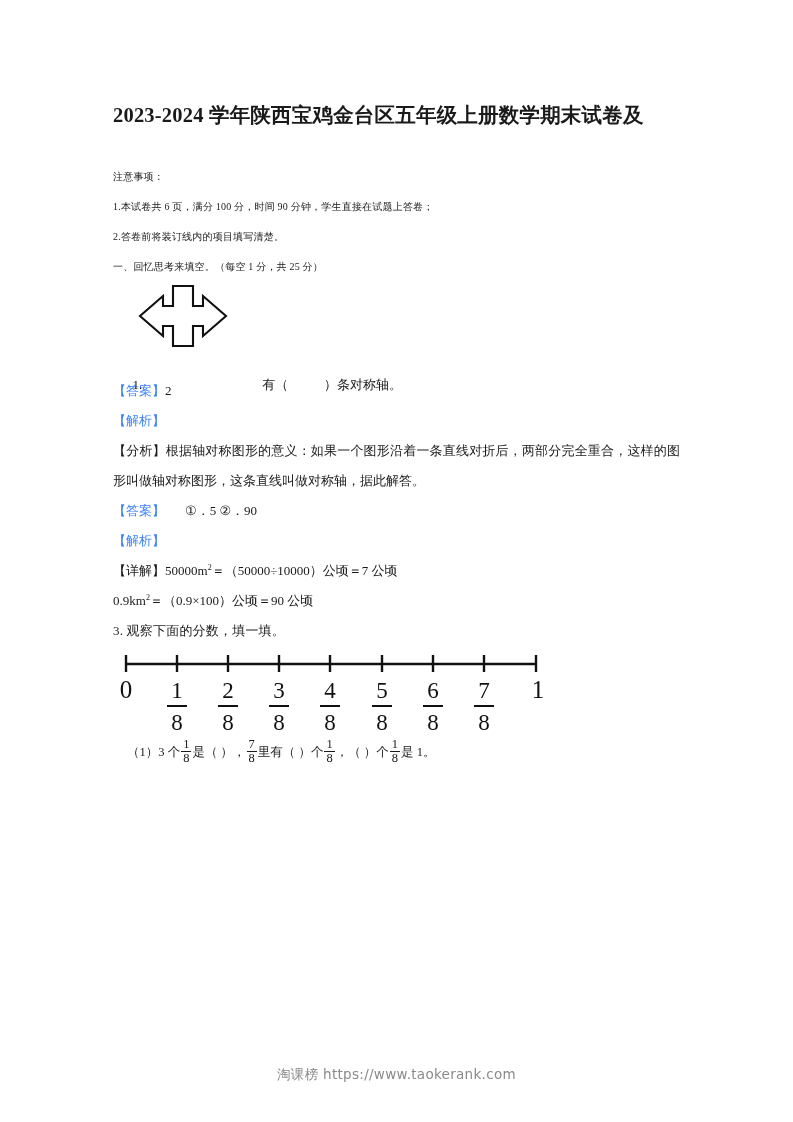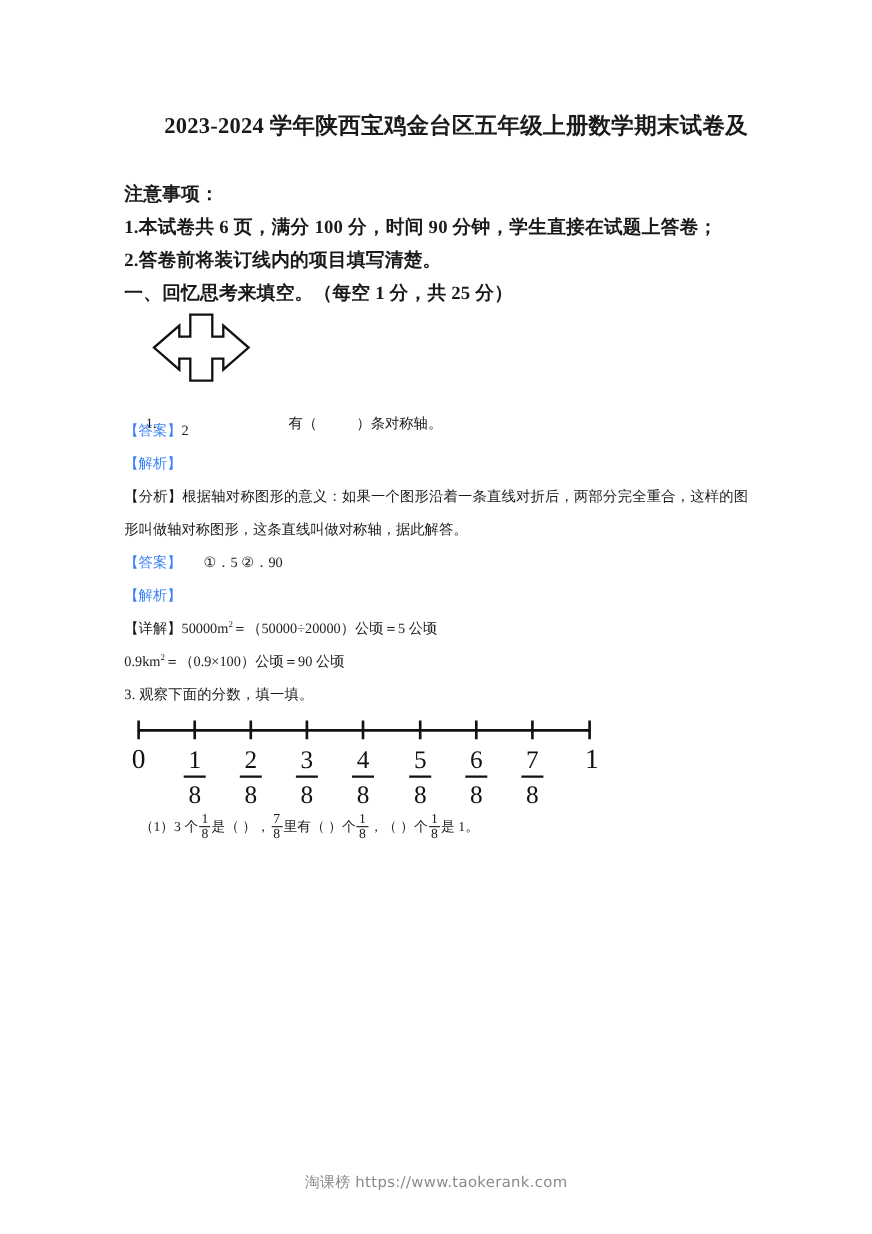--- a/index.html
+++ b/index.html
@@ -19,36 +19,36 @@
     position: absolute;
     left: 0; top: 0;
     width: 793px;
     height: 1122px;
     box-sizing: border-box;
     padding: 0 113px;
   }
 
   
   .doc-title {
-    text-align: right;
+    text-align: left;
     font-size: 20.5px;
     font-weight: bold;
     line-height: 38px;
     letter-spacing: 0.2px;
     margin: 0;
     padding-top: 96px;
   }
   .doc-title .line { display: block; }
 
   
   .notice-head,
   .notice-item,
   .section-head {
-    font-size: 17px;
-    font-weight: bold;
+    font-size: 10px;
+    font-weight: normal;
     line-height: 30px;
     margin: 0;
     letter-spacing: 0.2px;
   }
   .notice-head { margin-top: 28px; }
 
   .q-line {
     font-size: 13px;
     line-height: 30px;
     margin: 0;
@@ -212,21 +212,21 @@
   <p class="ans-line">
     <span class="tag">【答案】</span><span style="display:inline-block;width:20px;"></span><span>①．5     ②．90</span>
   </p>
 
   <p class="ans-line">
     <span class="tag">【解析】</span>
   </p>
 
 
   <p class="expl-para">
-    <span>【详解】</span><span>50000m</span><sup>2</sup><span>＝（50000÷20000）公顷＝5 公顷</span>
+    <span>【详解】</span><span>50000m</span><sup>2</sup><span>＝（50000÷10000）公顷＝7 公顷</span>
   </p>
 
   <p class="expl-para">
     <span>0.9km</span><sup>2</sup><span>＝（0.9×100）公顷＝90 公顷</span>
   </p>
 
   <p class="q-line">
     <span>3.</span>
     <span>观察下面的分数，填一填。</span>
   </p>

